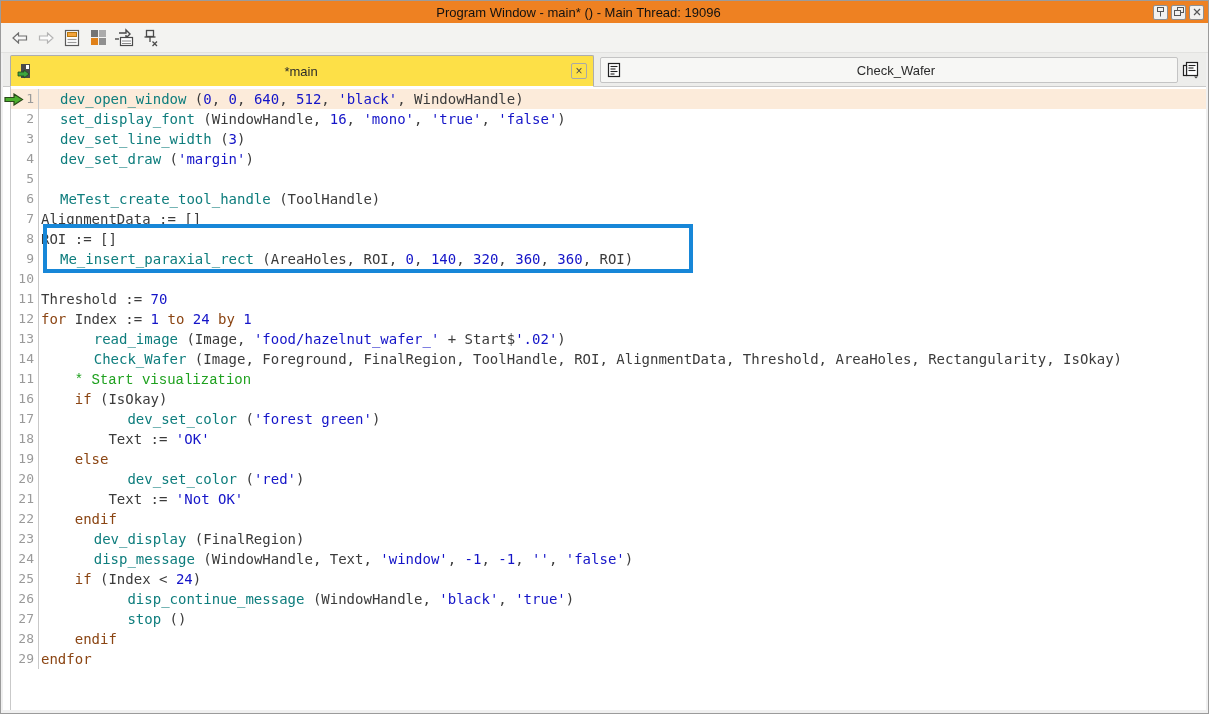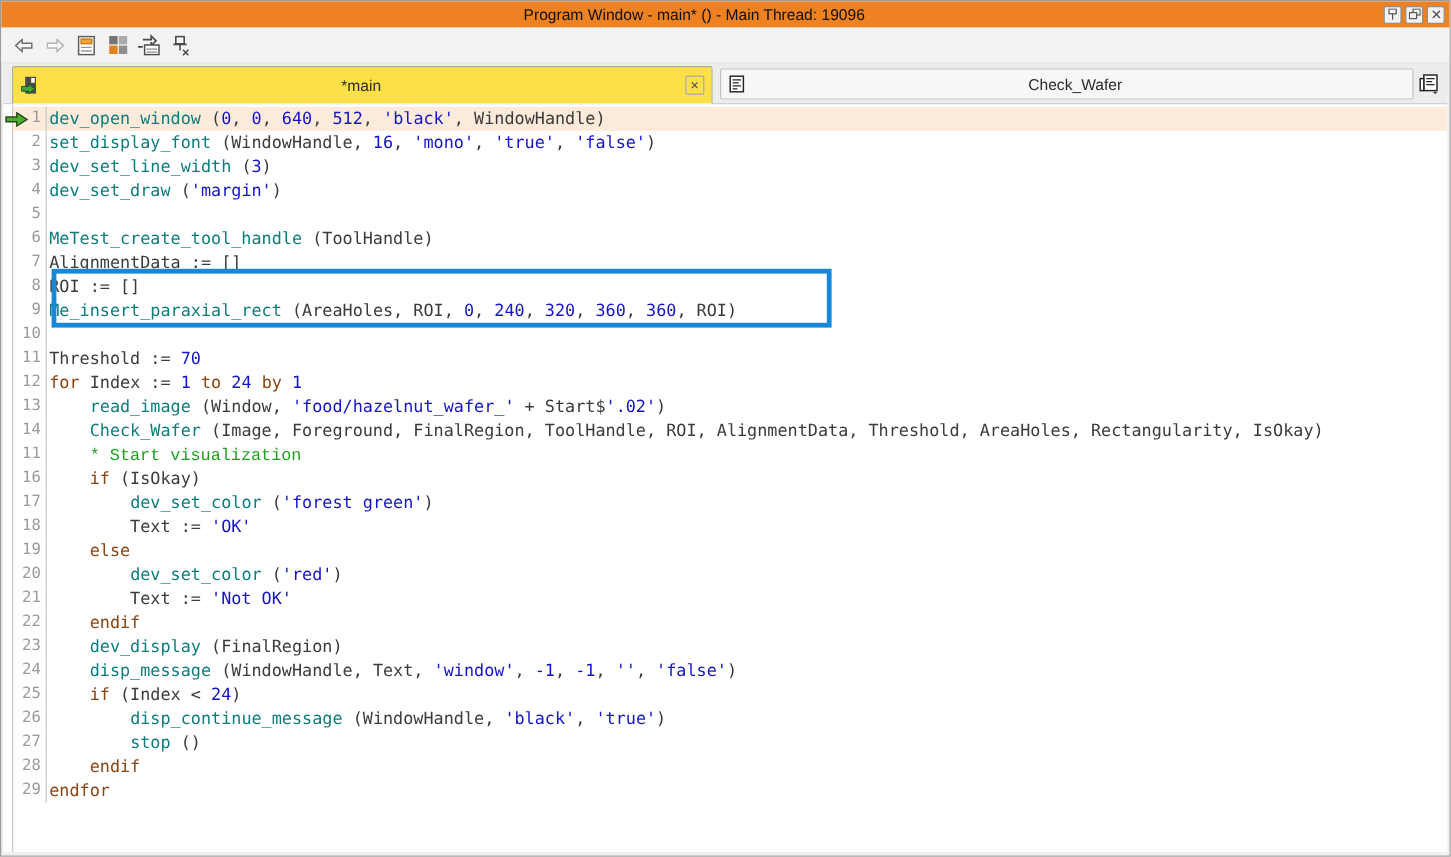--- a/index.html
+++ b/index.html
@@ -33,21 +33,21 @@
 
   
   .code-area { position:relative; margin:0 2px 2px 2px; background:#FFFFFF; height:623px; overflow:hidden; }
   .bp-margin { position:absolute; left:0; top:0; bottom:0; width:8px; background:#FFFFFF; border-right:1px solid #C9C9C9; }
   .rows { position:absolute; left:8px; right:0; top:2px; }
   .row { height:20px; display:flex; align-items:stretch; }
   .row.hl { background:var(--hl,#FCEBDA); }
   .ln { width:28px; border-right:1px solid #C9C9C9; text-align:right; padding-right:4px;
         font-family:"DejaVu Sans Mono", monospace; font-size:13px; line-height:20px; color:#9A9A9A; flex:none; }
   .ct { font-family:"DejaVu Sans Mono", monospace; font-size:14px; line-height:20px; white-space:pre; padding-left:2px; color:var(--v,#3B3B3B); }
-  .ct .op { color:var(--op,#0E7D7D); }
+  .ct .op { color:var(--op,#0E7D7D);margin-left:19px; }
   .ct .kw { color:var(--kw,#8B4513); }
   .ct .c  { color:var(--c,#1414C8); }
   .ct .v  { color:var(--v,#3B3B3B); }
   .ct .cm { color:var(--cm,#1FA11F);font-family:Liberation Mono, monospace; }
 
   .sel-rect { position:absolute; left:40px; width:650px; border:4px solid var(--sel,#1787D8); background:transparent; z-index:5; }
   .pc-arrow { position:absolute; left:1px; z-index:6; }
 </style>
 </head>
 <body>
@@ -185,37 +185,37 @@
         <div class="row">
           <span class="ln">7</span>
           <span class="ct"><span class="v">AlignmentData := []</span></span>
         </div>
         <div class="row">
           <span class="ln">8</span>
           <span class="ct"><span class="v">ROI := []</span></span>
         </div>
         <div class="row">
           <span class="ln">9</span>
-          <span class="ct"><span class="op">Me_insert_paraxial_rect</span><span class="v"> (AreaHoles, ROI, </span><span class="c">0</span><span class="v">, </span><span class="c">240</span><span class="v">, </span><span class="c">320</span><span class="v">, </span><span class="c">360</span><span class="v">, </span><span class="c">360</span><span class="v">, ROI)</span></span>
+          <span class="ct"><span class="op">Me_insert_paraxial_rect</span><span class="v"> (AreaHoles, ROI, </span><span class="c">0</span><span class="v">, </span><span class="c">140</span><span class="v">, </span><span class="c">320</span><span class="v">, </span><span class="c">360</span><span class="v">, </span><span class="c">360</span><span class="v">, ROI)</span></span>
         </div>
         <div class="row">
           <span class="ln">10</span>
           <span class="ct"></span>
         </div>
         <div class="row">
           <span class="ln">11</span>
           <span class="ct"><span class="v">Threshold := </span><span class="c">70</span></span>
         </div>
         <div class="row">
           <span class="ln">12</span>
           <span class="ct"><span class="kw">for</span><span class="v"> Index := </span><span class="c">1</span><span class="v"> </span><span class="kw">to</span><span class="v"> </span><span class="c">24</span><span class="v"> </span><span class="kw">by</span><span class="v"> </span><span class="c">1</span></span>
         </div>
         <div class="row">
           <span class="ln">13</span>
-          <span class="ct"><span class="v">    </span><span class="op">read_image</span><span class="v"> (Window, </span><span class="c">'food/hazelnut_wafer_'</span><span class="v"> + Start$</span><span class="c">'.02'</span><span class="v">)</span></span>
+          <span class="ct"><span class="v">    </span><span class="op">read_image</span><span class="v"> (Image, </span><span class="c">'food/hazelnut_wafer_'</span><span class="v"> + Start$</span><span class="c">'.02'</span><span class="v">)</span></span>
         </div>
         <div class="row">
           <span class="ln">14</span>
           <span class="ct"><span class="v">    </span><span class="op">Check_Wafer</span><span class="v"> (Image, Foreground, FinalRegion, ToolHandle, ROI, AlignmentData, Threshold, AreaHoles, Rectangularity, IsOkay)</span></span>
         </div>
         <div class="row">
           <span class="ln">11</span>
           <span class="ct"><span class="v">    </span><span class="cm">* Start visualization</span></span>
         </div>
         <div class="row">

